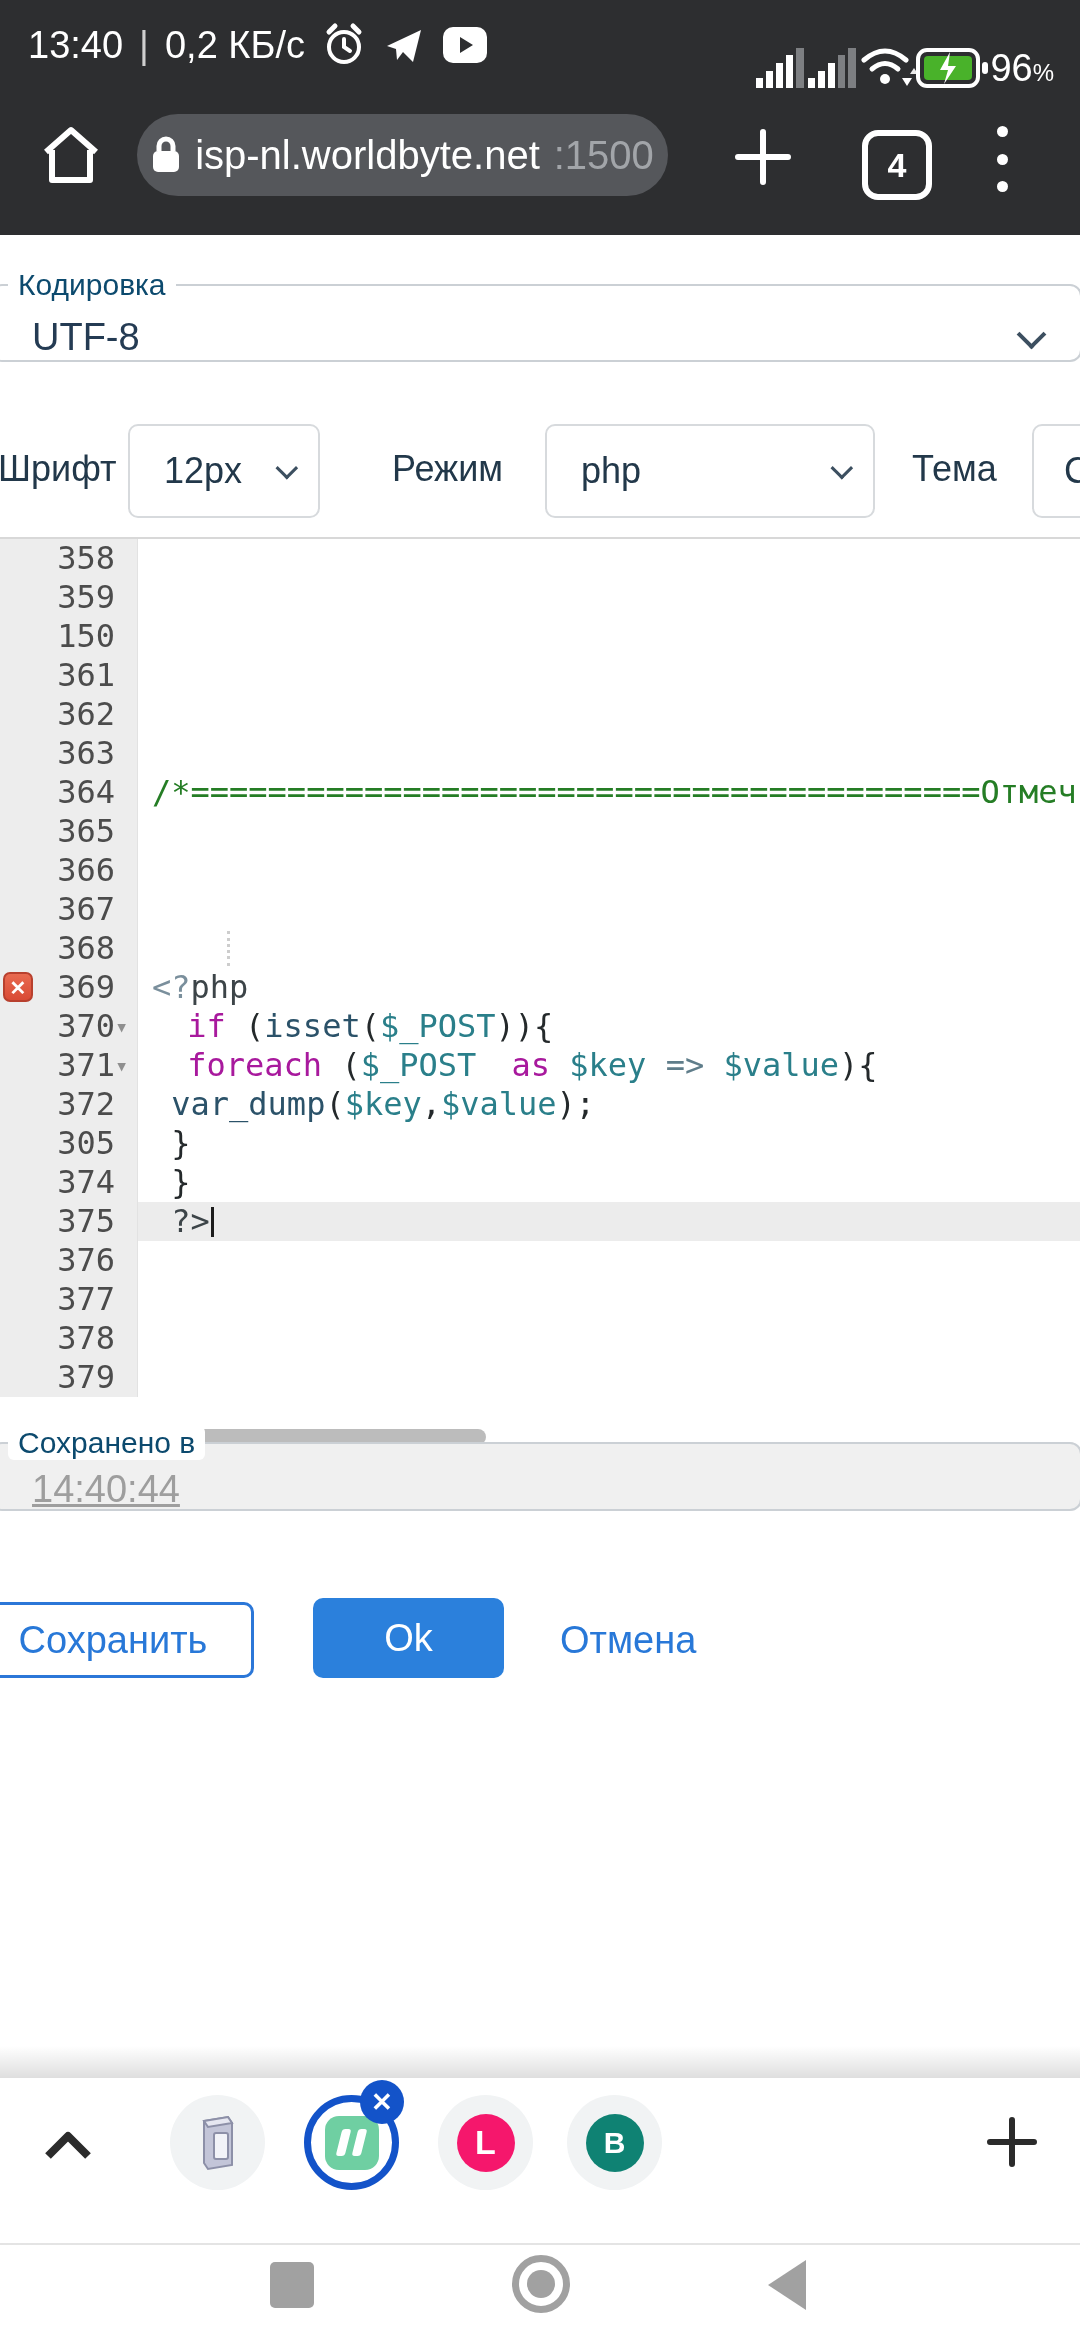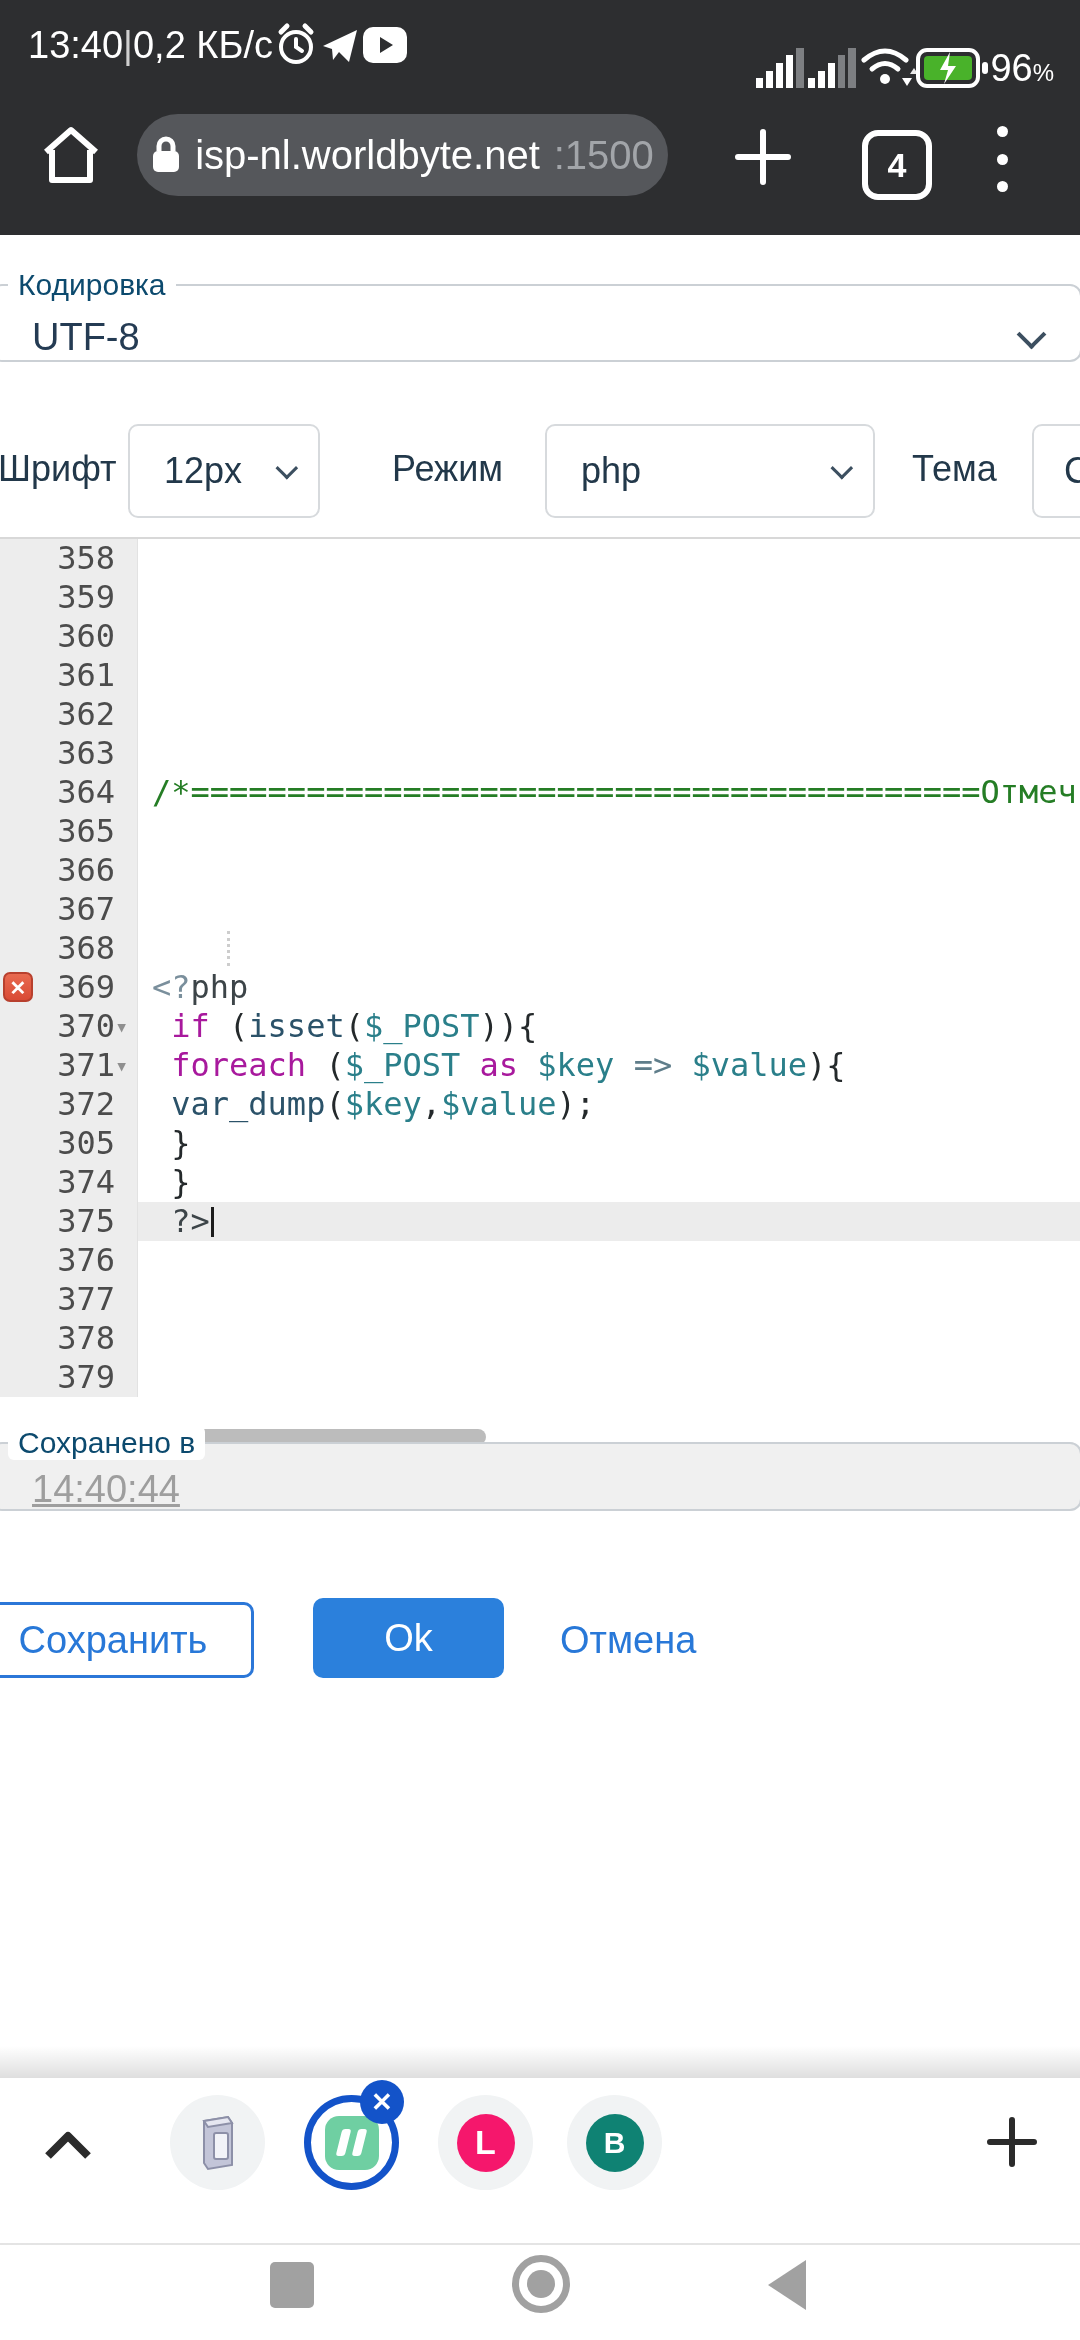--- a/index.html
+++ b/index.html
@@ -1,21 +1,21 @@
 <!DOCTYPE html>
 <html><head>
 <meta charset="utf-8">
 <style>
   html,body{margin:0;padding:0;background:#fff;}
   #screen{position:relative;width:1080px;height:2340px;overflow:hidden;background:#fff;
           font-family:"Liberation Sans",sans-serif;-webkit-font-smoothing:antialiased;}
   
   .topbar{position:absolute;left:0;top:0;width:1080px;height:235px;background:#2d2e30;}
   .statusrow{position:absolute;left:0;top:0;width:1080px;height:90px;display:flex;align-items:center;}
-  .st-left{position:absolute;left:28px;top:0;height:90px;display:flex;align-items:center;color:#fff;font-size:38px;font-weight:400;}
+  .st-left{position:absolute;left:28px;top:0;height:90px;display:flex;align-items:center;gap:16px;color:#fff;font-size:38px;font-weight:400;}
   .st-right{position:absolute;right:26px;top:0;height:90px;display:flex;align-items:flex-end;color:#fff;font-size:38px;}
   .pct{font-size:24px;}
   
   .toolrow{position:absolute;left:0;top:90px;width:1080px;height:145px;}
   .urlpill{position:absolute;left:137px;top:24px;width:531px;height:82px;border-radius:41px;background:#55575b;
            display:flex;align-items:center;justify-content:center;gap:14px;color:#fff;font-size:40px;}
   .urlport{color:#a2a5a9;}
   .tabbox{position:absolute;left:862px;top:40px;width:58px;height:58px;border:6px solid #fff;border-radius:16px;
           color:#fff;font-size:34px;font-weight:700;display:flex;align-items:center;justify-content:center;}
   .dots{position:absolute;left:995px;top:36px;width:14px;height:66px;display:flex;flex-direction:column;justify-content:space-between;align-items:center;}
@@ -41,21 +41,21 @@
   .cm-line{display:flex;height:39px;line-height:39px;white-space:pre;}
   .gutter-cell{flex:0 0 138px;width:138px;background:#ededed;border-right:1px solid #e2e2e2;position:relative;
                text-align:right;box-sizing:border-box;padding-right:22px;color:#4c4c4c;}
   .code-cell{flex:1;position:relative;padding-left:14px;overflow:hidden;}
   .cm-line.active .code-cell{background:#ececec;}
   .err{position:absolute;left:3px;top:4px;width:30px;height:30px;border-radius:7px;background:linear-gradient(#e86a50,#d94a35);
        border:2px solid #b8402e;color:#fff;font-size:20px;font-weight:700;line-height:28px;text-align:center;box-sizing:border-box;font-family:"Liberation Sans",sans-serif;}
   .fold{position:absolute;right:0px;top:0;width:22px;color:#8f8f8f;font-size:22px;text-align:left;}
   .guide{position:absolute;left:89px;top:2px;height:35px;border-left:3px dotted #cdcdcd;}
   .caret{display:inline-block;width:3px;height:30px;background:#1c1c1c;vertical-align:-5px;margin-left:1px;}
-  .tk-plain{color:#24292b;} .tk-kw{color:#a8199d;} .tk-fn{color:#2b5269;} .tk-var{color:#2a7f8a;}
+  .tk-plain{color:#24292b;} .tk-kw{color:#a8199d;margin-left:16px;} .tk-fn{color:#2b5269;} .tk-var{color:#2a7f8a;}
   .tk-comment{color:#257d25;} .tk-meta{color:#7a8f9c;} .tk-metadark{color:#3c4448;} .tk-op{color:#5f7d8a;}
   .hscroll{position:absolute;left:140px;bottom:4px;width:346px;height:16px;border-radius:8px;background:#bcbcbc;}
   
   .btn-save{position:absolute;left:-28px;top:1602px;width:282px;height:76px;background:#fff;border:3px solid #2b77d8;
             border-radius:10px;color:#2878d8;font-size:38px;display:flex;align-items:center;justify-content:center;box-sizing:border-box;}
   .btn-ok{position:absolute;left:313px;top:1598px;width:191px;height:80px;background:#2b80dc;border:none;
           border-radius:10px;color:#fff;font-size:38px;display:flex;align-items:center;justify-content:center;}
   .btn-cancel{position:absolute;left:560px;top:1619px;background:none;border:none;color:#2878d8;font-size:38px;padding:0;}
   
   .sheet-shadow{position:absolute;left:0;top:2046px;width:1080px;height:32px;background:linear-gradient(rgba(0,0,0,0),rgba(0,0,0,0.13));}
@@ -179,21 +179,21 @@
   </div>
   <span class="selrow-label" style="left:912px">Тема</span>
   <div class="selbox" style="left:1032px;width:160px;padding-left:30px">
     <span>С</span>
   </div>
 
   <div class="editor">
     <div>
         <div class="cm-line"><div class="gutter-cell"><span>358</span></div><div class="code-cell"></div></div>
         <div class="cm-line"><div class="gutter-cell"><span>359</span></div><div class="code-cell"></div></div>
-        <div class="cm-line"><div class="gutter-cell"><span>360</span></div><div class="code-cell"></div></div>
+        <div class="cm-line"><div class="gutter-cell"><span>150</span></div><div class="code-cell"></div></div>
         <div class="cm-line"><div class="gutter-cell"><span>361</span></div><div class="code-cell"></div></div>
         <div class="cm-line"><div class="gutter-cell"><span>362</span></div><div class="code-cell"></div></div>
         <div class="cm-line"><div class="gutter-cell"><span>363</span></div><div class="code-cell"></div></div>
         <div class="cm-line"><div class="gutter-cell"><span>364</span></div><div class="code-cell"><span class="tk-comment">/*=========================================Отмеч</span></div></div>
         <div class="cm-line"><div class="gutter-cell"><span>365</span></div><div class="code-cell"></div></div>
         <div class="cm-line"><div class="gutter-cell"><span>366</span></div><div class="code-cell"></div></div>
         <div class="cm-line"><div class="gutter-cell"><span>367</span></div><div class="code-cell"></div></div>
         <div class="cm-line"><div class="gutter-cell"><span>368</span></div><div class="code-cell"><span class="guide"></span></div></div>
         <div class="cm-line"><div class="gutter-cell"><span class="err">✕</span><span>369</span></div><div class="code-cell"><span class="tk-meta">&lt;?</span><span class="tk-metadark">php</span></div></div>
         <div class="cm-line"><div class="gutter-cell"><span>370</span><span class="fold">▾</span></div><div class="code-cell"><span class="tk-plain"> </span><span class="tk-kw">if</span><span class="tk-plain"> (</span><span class="tk-fn">isset</span><span class="tk-plain">(</span><span class="tk-var">$_POST</span><span class="tk-plain">)){</span></div></div>

